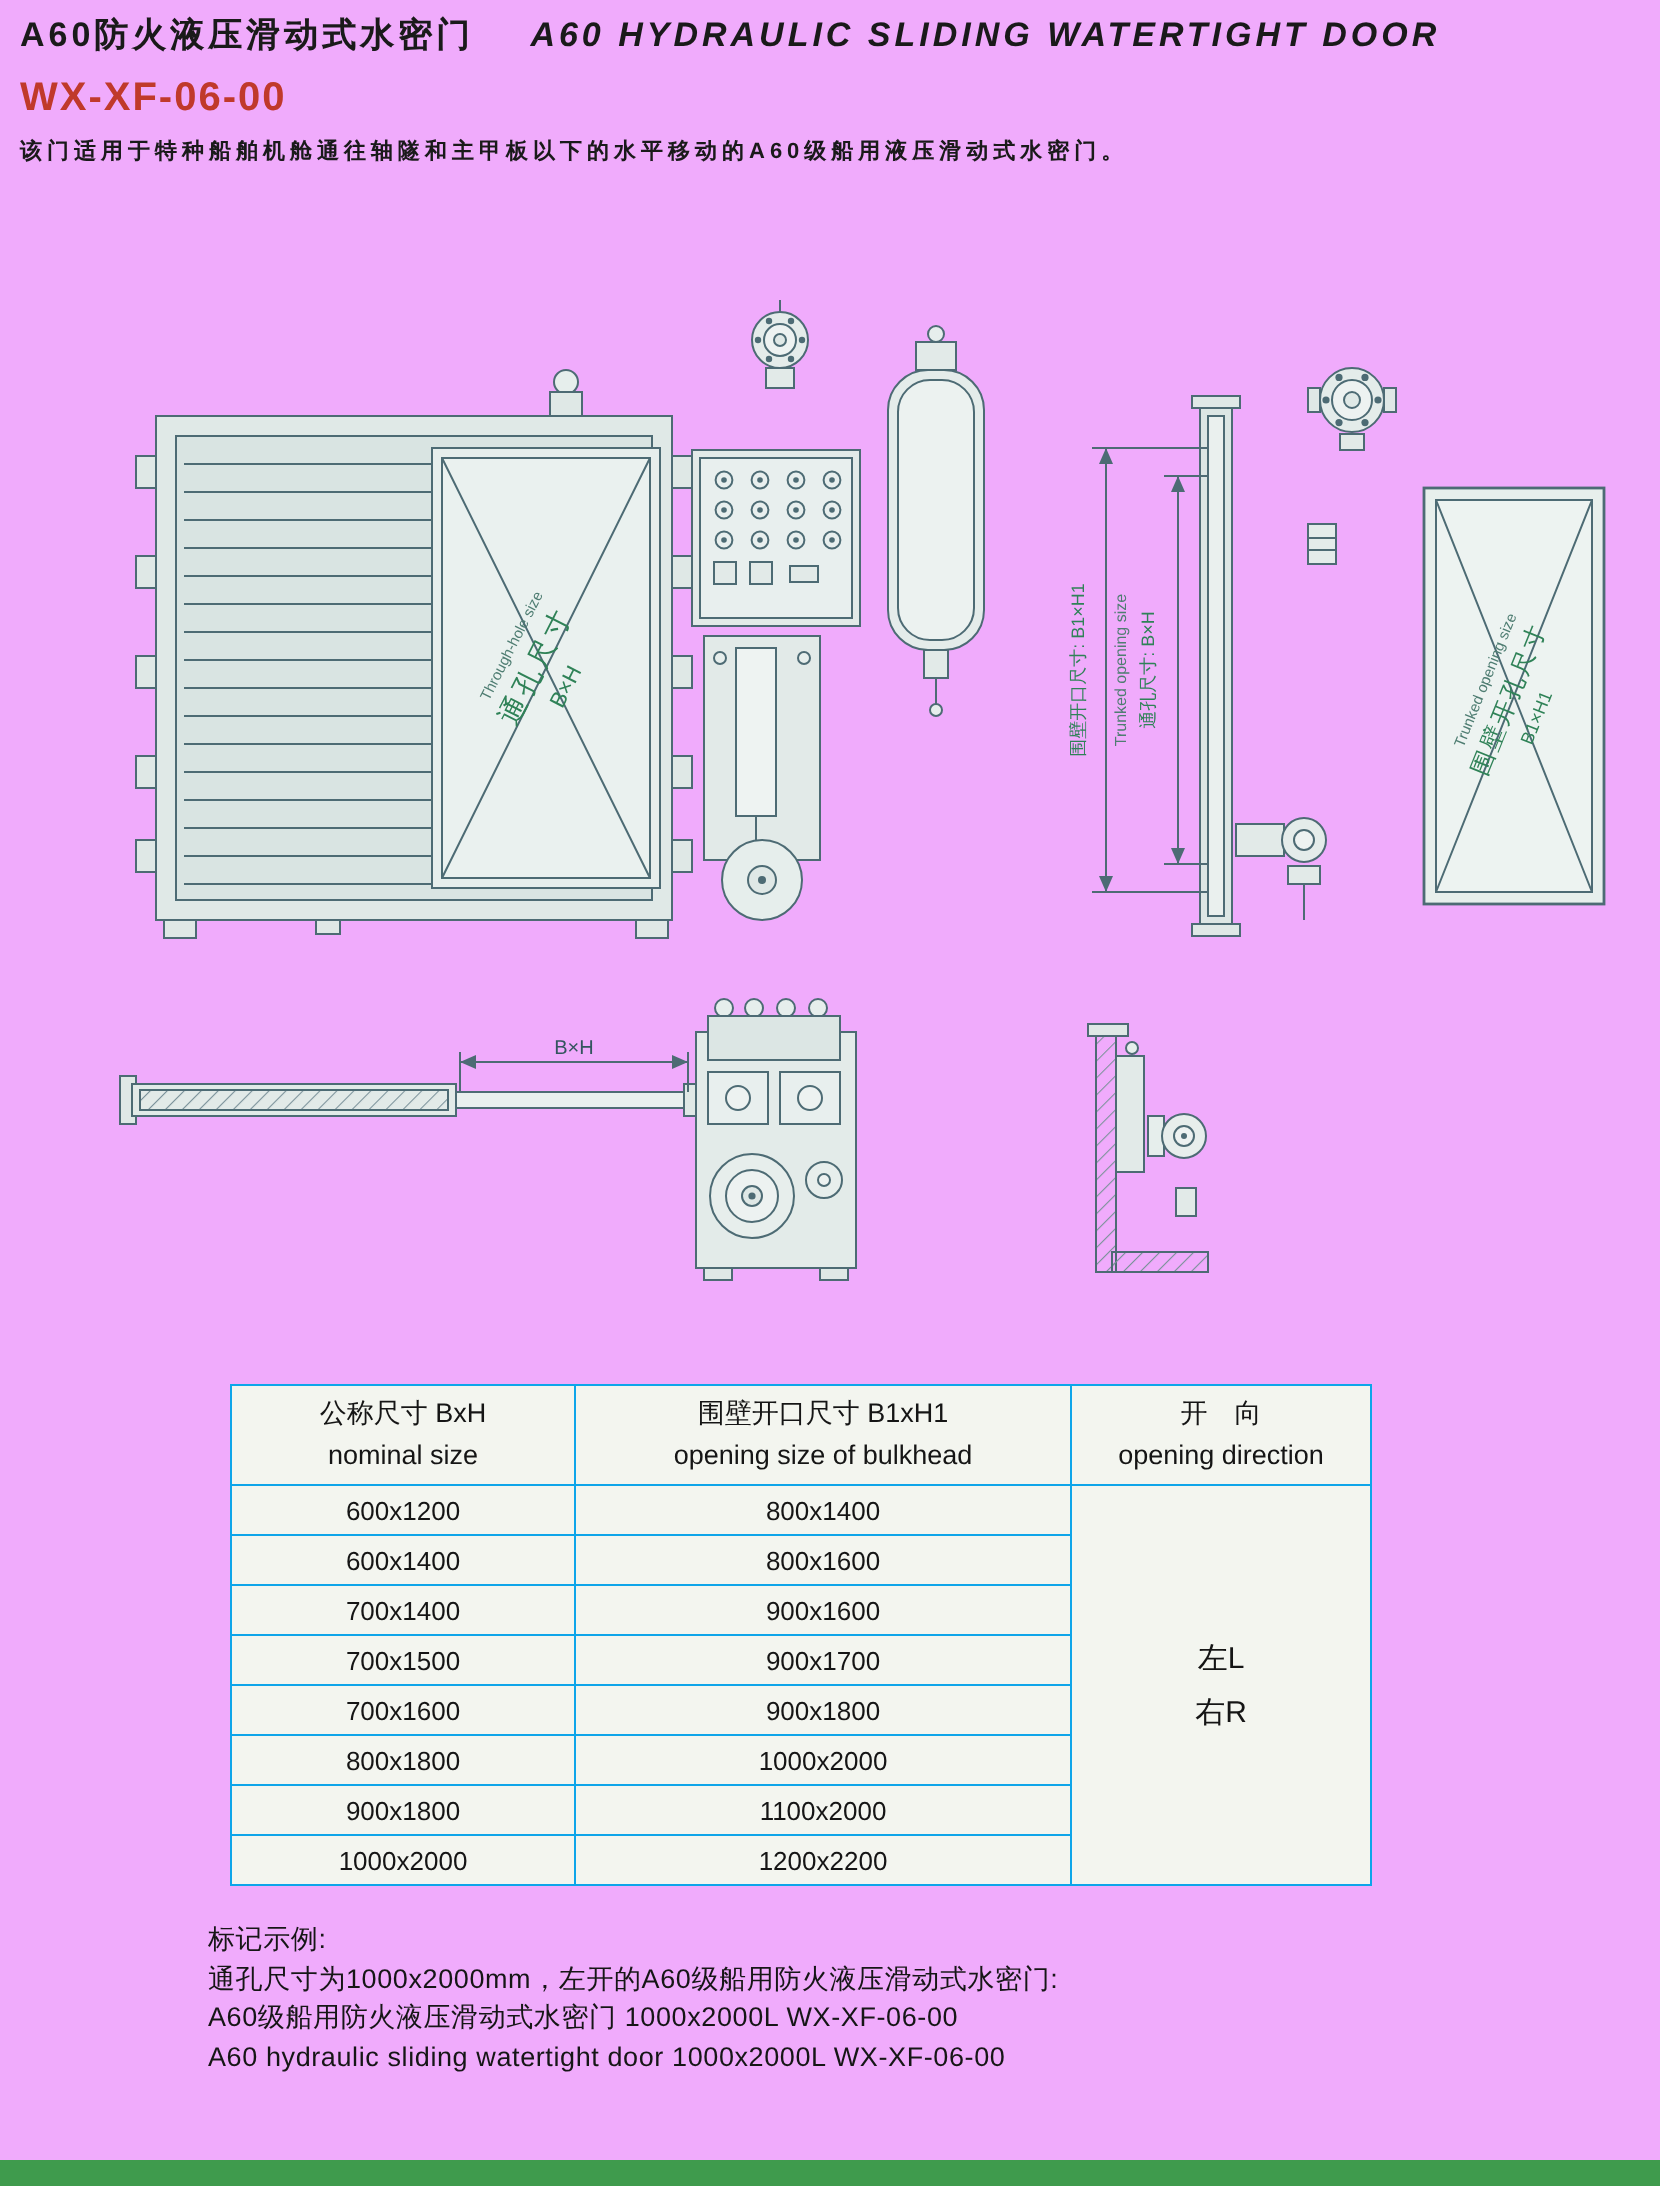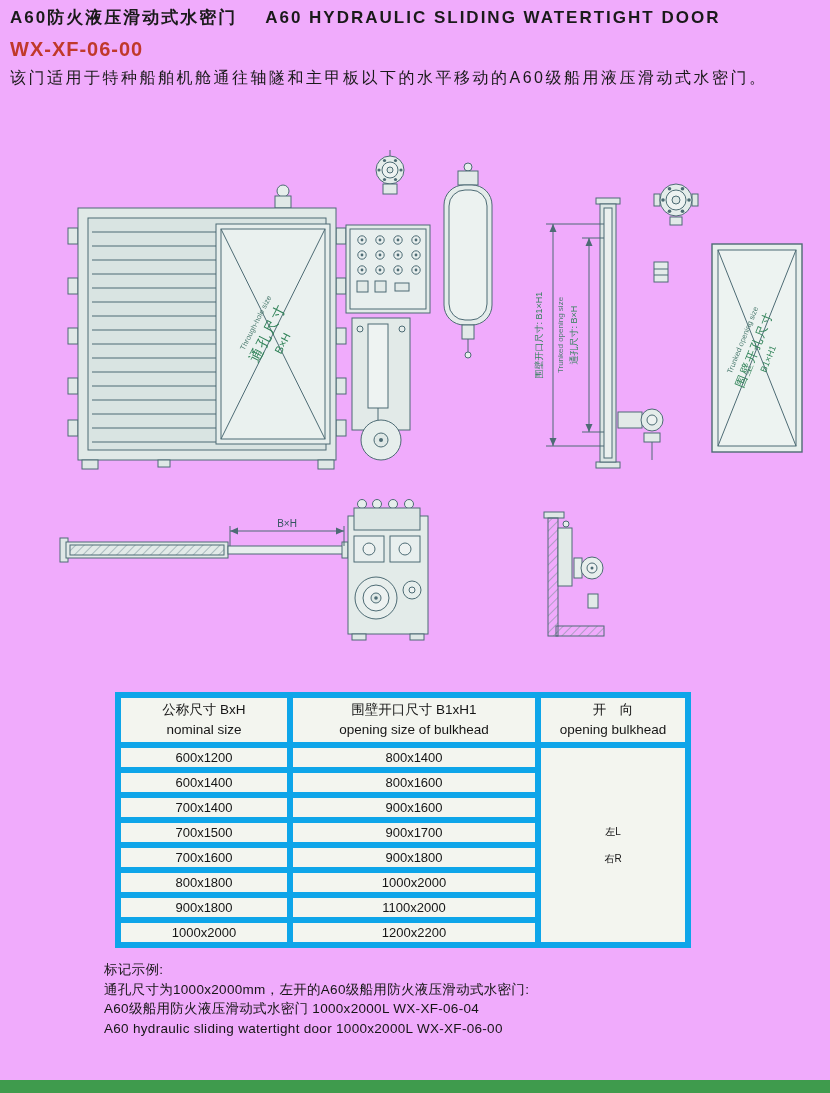--- a/index.html
+++ b/index.html
@@ -5,46 +5,46 @@
   * { margin:0; padding:0; box-sizing:border-box; }
   html,body { background:#9a9a92; }
   .page {
     position:relative; width:830px; height:1093px; margin:0 auto;
     background:#f0abfc; overflow:hidden;
     font-family:"Liberation Sans", sans-serif; color:#1a1a1a;
   }
   .header { position:absolute; left:10px; top:6px; width:812px; }
   .title-row { display:flex; gap:28px; align-items:baseline; white-space:nowrap; }
   .title-cn { font-size:17px; font-weight:bold; letter-spacing:2px; }
-  .title-en { font-size:17px; font-weight:bold; letter-spacing:2px; }
+  .title-en { font-size:17px; font-weight:bold; letter-spacing:2px;font-style:italic; }
   .model { margin-top:9px; font-size:20px; font-weight:bold; color:#c0392b; letter-spacing:1px; }
-  .description { margin-top:7px; font-size:16px; letter-spacing:2.5px; }
+  .description { margin-top:7px; font-size:11px; letter-spacing:2.5px;font-weight:bold; }
 
   .drawing { position:absolute; left:0; top:128px; }
   .drawing text { text-anchor:middle; stroke:none; font-family:"Liberation Sans", sans-serif; }
   .t-small { font-size:7.5px; fill:#4f7d72; }
   .t-en    { font-size:8px;  fill:#4f7d72; }
   .t-cn    { font-size:9px;  fill:#2f8257; }
   .t-cn-big{ font-size:14px; fill:#2f8257; letter-spacing:2px; }
   .t-cn-mid{ font-size:12px; fill:#2f8257; letter-spacing:1.5px; }
   .t-size  { font-size:11px; fill:#2f8257; }
   .t-size2 { font-size:9px;  fill:#2f8257; }
   .t-dim   { font-size:10px; fill:#33555e; }
 
   .size-table {
     position:absolute; left:115px; top:692px; width:570px;
     border-collapse:collapse; table-layout:fixed;
   }
   .size-table th, .size-table td {
-    border:6px solid #0ea5e9; text-align:center; vertical-align:middle;
+    border:1px solid #0ea5e9; text-align:center; vertical-align:middle;
     font-weight:normal; color:#151515; background:#f3f5ef;
   }
   .size-table thead th { height:50px; font-size:13.5px; line-height:1.5; }
   .size-table tbody td { height:25px; font-size:13px; }
-  .direction-cell div { line-height:27px; font-size:10px;text-align:center; }
+  .direction-cell div { line-height:27px; font-size:15px;text-align:center; }
 
   .footer { position:absolute; left:104px; top:960px; font-size:13.5px; line-height:19.5px; letter-spacing:0.3px; color:#161616; }
   .bottom-bar { position:absolute; left:0; bottom:0; width:830px; height:13px; background:#3f9b4d; }
 </style>
 </head>
 <body>
 
 <div class="page">
 
   <div class="header">
@@ -272,21 +272,21 @@
         <th>
           <div>公称尺寸 BxH</div>
           <div>nominal size</div>
         </th>
         <th>
           <div>围壁开口尺寸 B1xH1</div>
           <div>opening size of bulkhead</div>
         </th>
         <th>
           <div>开　向</div>
-          <div>opening bulkhead</div>
+          <div>opening direction</div>
         </th>
       </tr>
     </thead>
     <tbody>
       <tr>
         <td>600x1200</td>
         <td>800x1400</td>
         <td rowspan="8" class="direction-cell">
           <div>左L</div>
           <div>右R</div>
@@ -319,19 +319,19 @@
       <tr>
         <td>1000x2000</td>
         <td>1200x2200</td>
       </tr>
     </tbody>
   </table>
 
   <div class="footer">
     <div>标记示例:</div>
     <div>通孔尺寸为1000x2000mm，左开的A60级船用防火液压滑动式水密门:</div>
-    <div>A60级船用防火液压滑动式水密门 1000x2000L WX-XF-06-04</div>
+    <div>A60级船用防火液压滑动式水密门 1000x2000L WX-XF-06-00</div>
     <div>A60 hydraulic sliding watertight door 1000x2000L WX-XF-06-00</div>
   </div>
 
   <div class="bottom-bar"></div>
 
 </div>
 
 </body></html>

